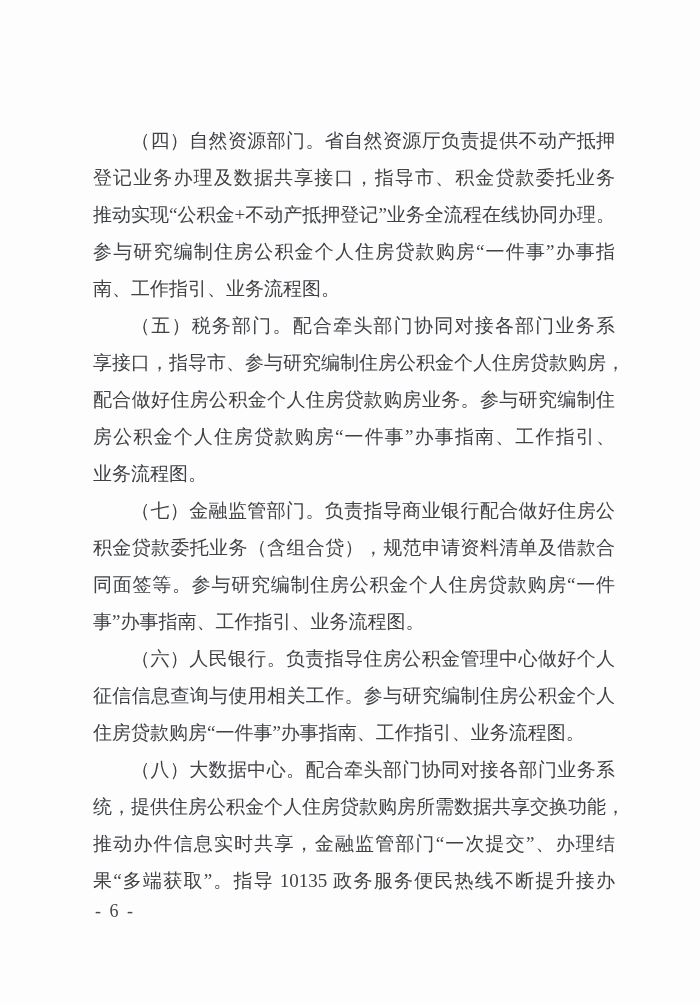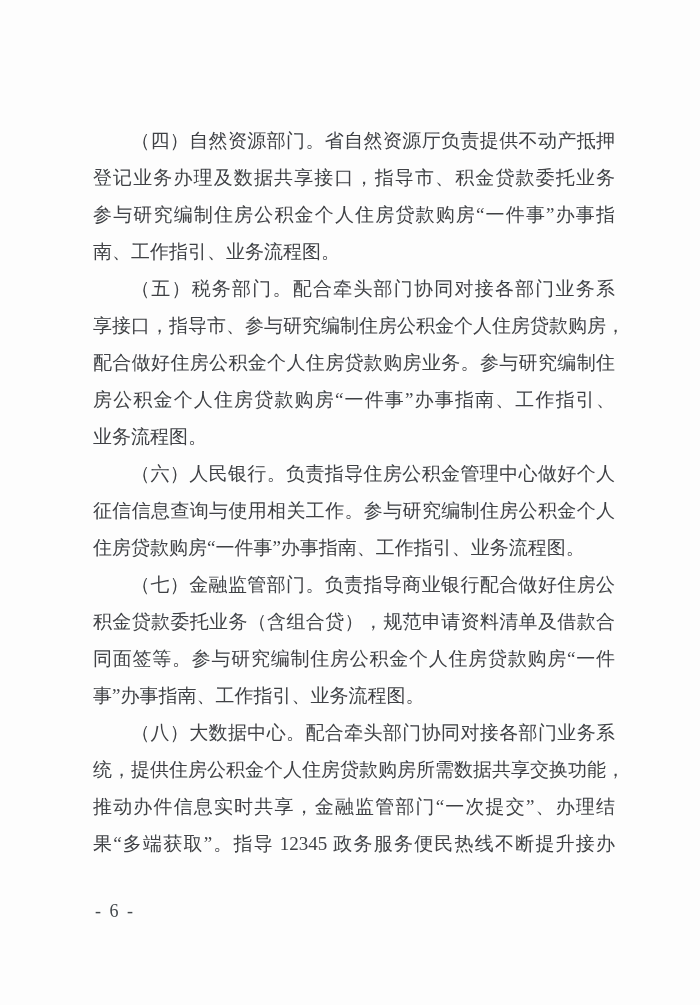--- a/index.html
+++ b/index.html
@@ -55,48 +55,49 @@
 </style>
 </head>
 <body>
 
 <div class="page">
   <main class="text-block">
 
     <section class="paragraph">
       <div class="line first">（四）自然资源部门。省自然资源厅负责提供不动产抵押</div>
       <div class="line">登记业务办理及数据共享接口，指导市、积金贷款委托业务</div>
+      <div class="line">推动实现“公积金+不动产抵押登记”业务全流程在线协同办理。</div>
       <div class="line">参与研究编制住房公积金个人住房贷款购房“一件事”办事指</div>
       <div class="line para-end">南、工作指引、业务流程图。</div>
     </section>
 
     <section class="paragraph">
       <div class="line first">（五）税务部门。配合牵头部门协同对接各部门业务系</div>
       <div class="line">享接口，指导市、参与研究编制住房公积金个人住房贷款购房，</div>
       <div class="line">配合做好住房公积金个人住房贷款购房业务。参与研究编制住</div>
       <div class="line">房公积金个人住房贷款购房“一件事”办事指南、工作指引、</div>
       <div class="line para-end">业务流程图。</div>
     </section>
 
     <section class="paragraph">
-      <div class="line first">（六）人民银行。负责指导住房公积金管理中心做好个人</div>
-      <div class="line">征信信息查询与使用相关工作。参与研究编制住房公积金个人</div>
-      <div class="line para-end">住房贷款购房“一件事”办事指南、工作指引、业务流程图。</div>
-    </section>
-
-    <section class="paragraph">
       <div class="line first">（七）金融监管部门。负责指导商业银行配合做好住房公</div>
       <div class="line">积金贷款委托业务（含组合贷），规范申请资料清单及借款合</div>
       <div class="line">同面签等。参与研究编制住房公积金个人住房贷款购房“一件</div>
       <div class="line para-end">事”办事指南、工作指引、业务流程图。</div>
     </section>
 
     <section class="paragraph">
+      <div class="line first">（六）人民银行。负责指导住房公积金管理中心做好个人</div>
+      <div class="line">征信信息查询与使用相关工作。参与研究编制住房公积金个人</div>
+      <div class="line para-end">住房贷款购房“一件事”办事指南、工作指引、业务流程图。</div>
+    </section>
+
+    <section class="paragraph">
       <div class="line first">（八）大数据中心。配合牵头部门协同对接各部门业务系</div>
       <div class="line">统，提供住房公积金个人住房贷款购房所需数据共享交换功能，</div>
       <div class="line">推动办件信息实时共享，金融监管部门“一次提交”、办理结</div>
-      <div class="line">果“多端获取”。指导 12345 政务服务便民热线不断提升接办</div>
+      <div class="line">果“多端获取”。指导 10135 政务服务便民热线不断提升接办</div>
     </section>
 
   </main>
 
   <footer class="page-number">- 6 -</footer>
 </div>
 
 </body></html>

